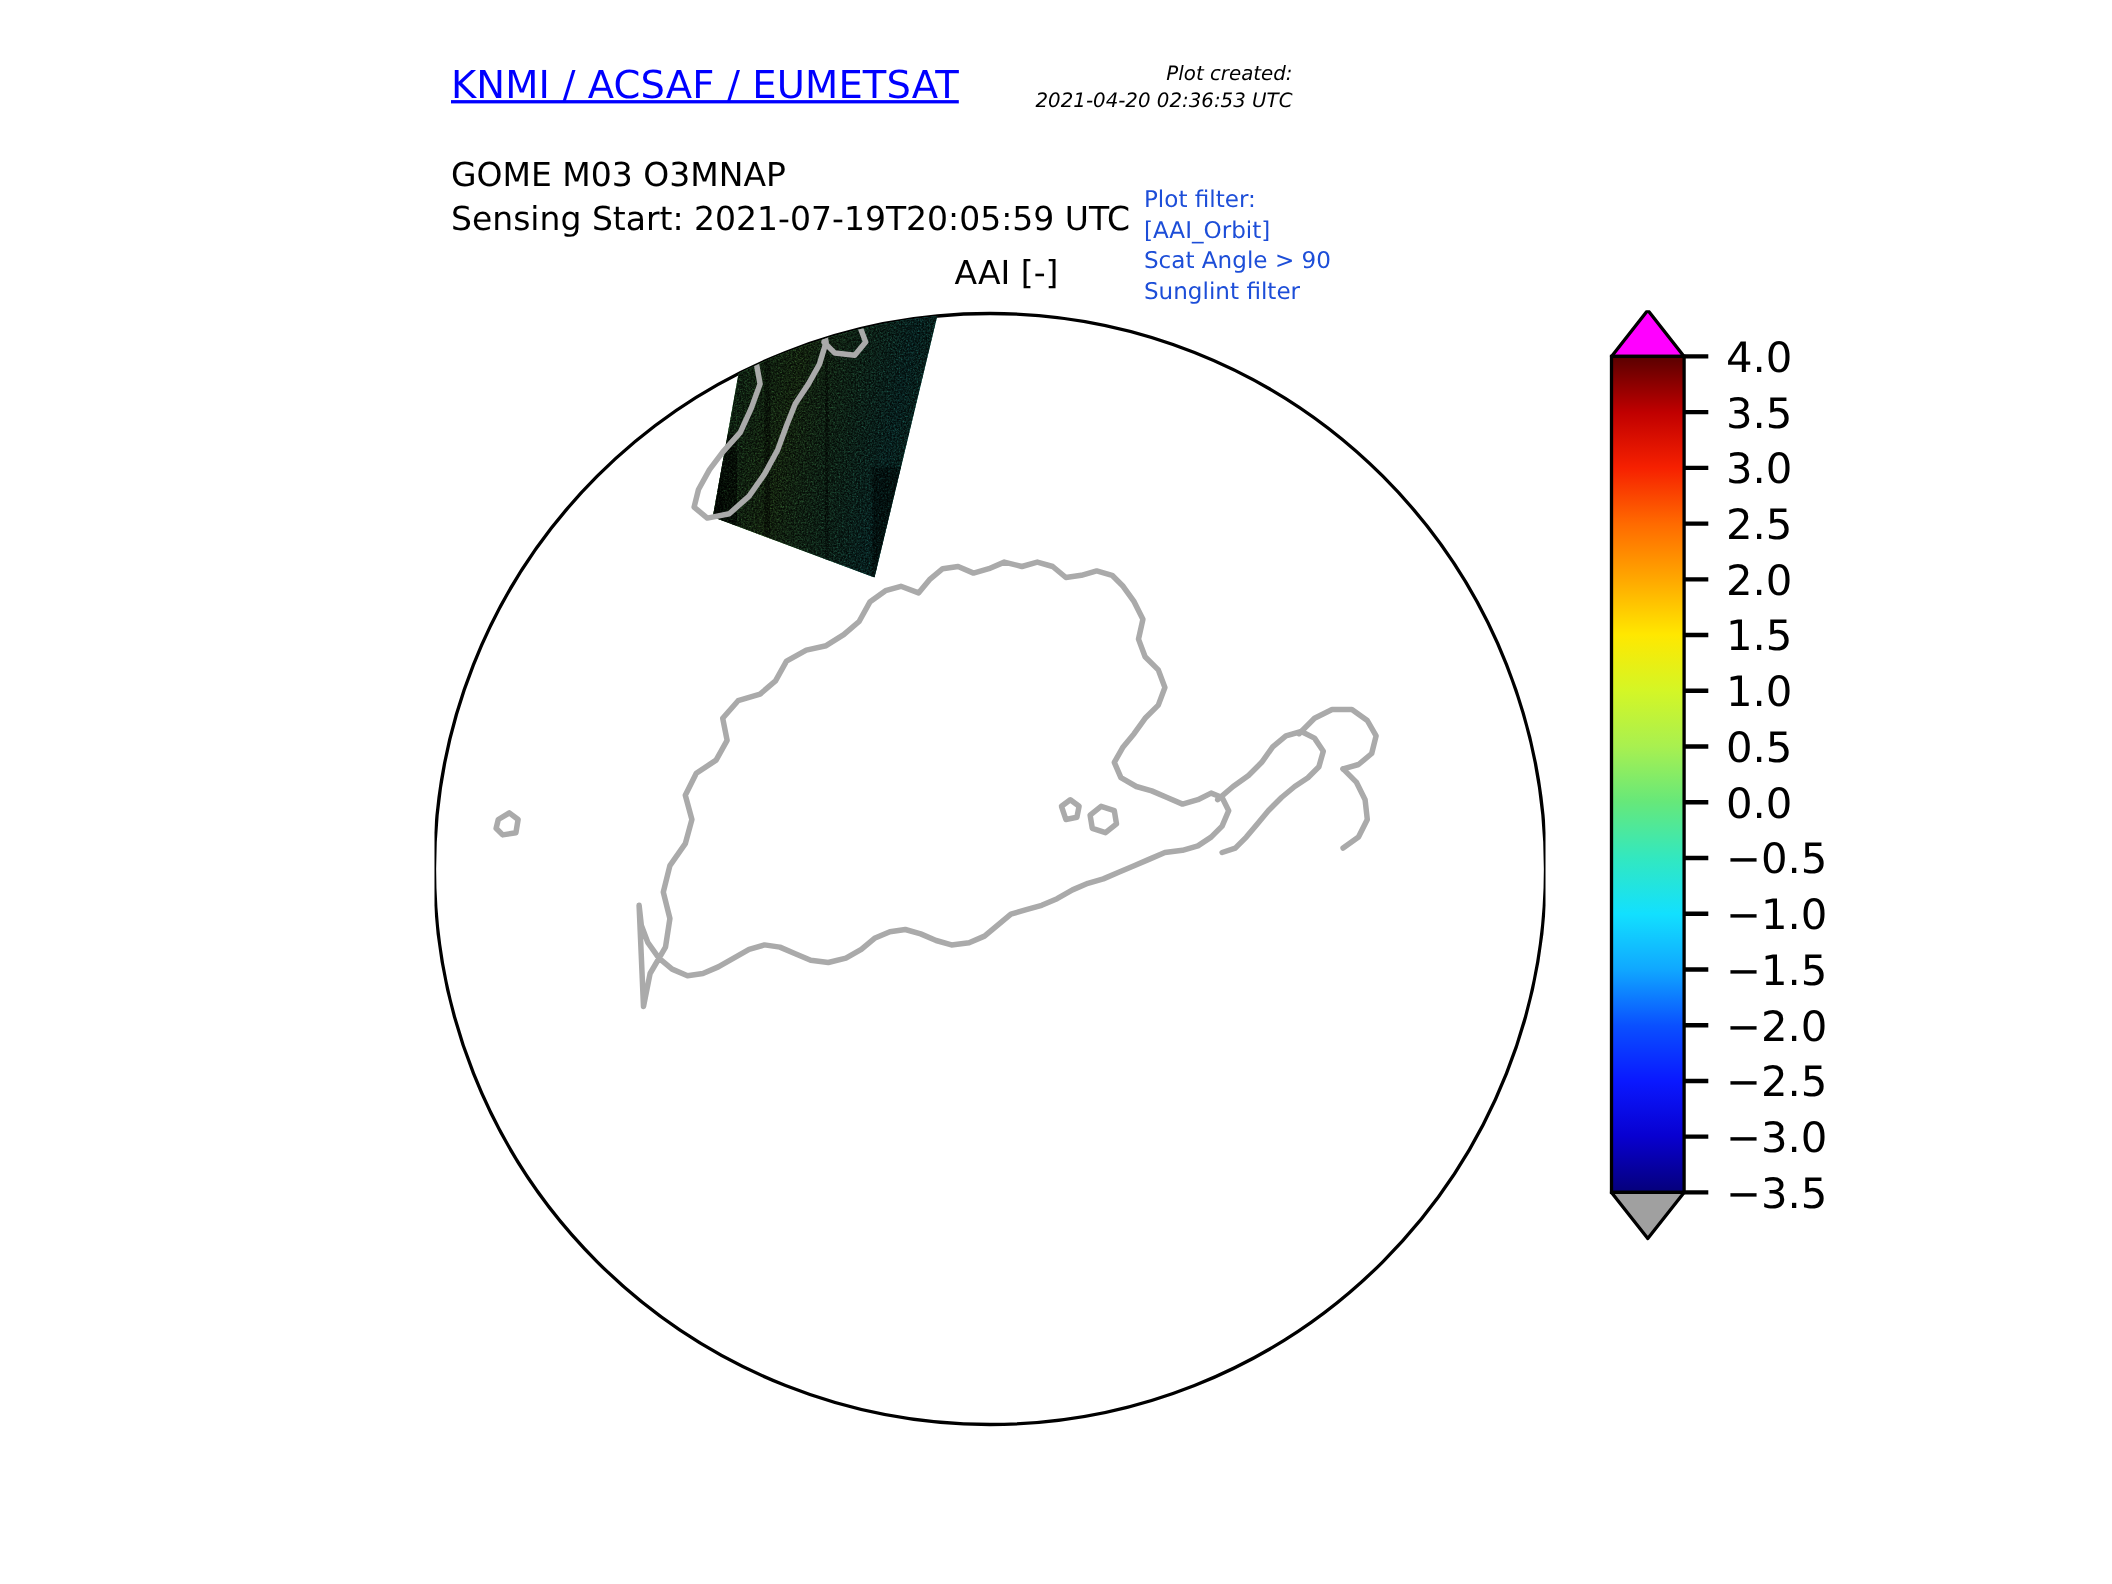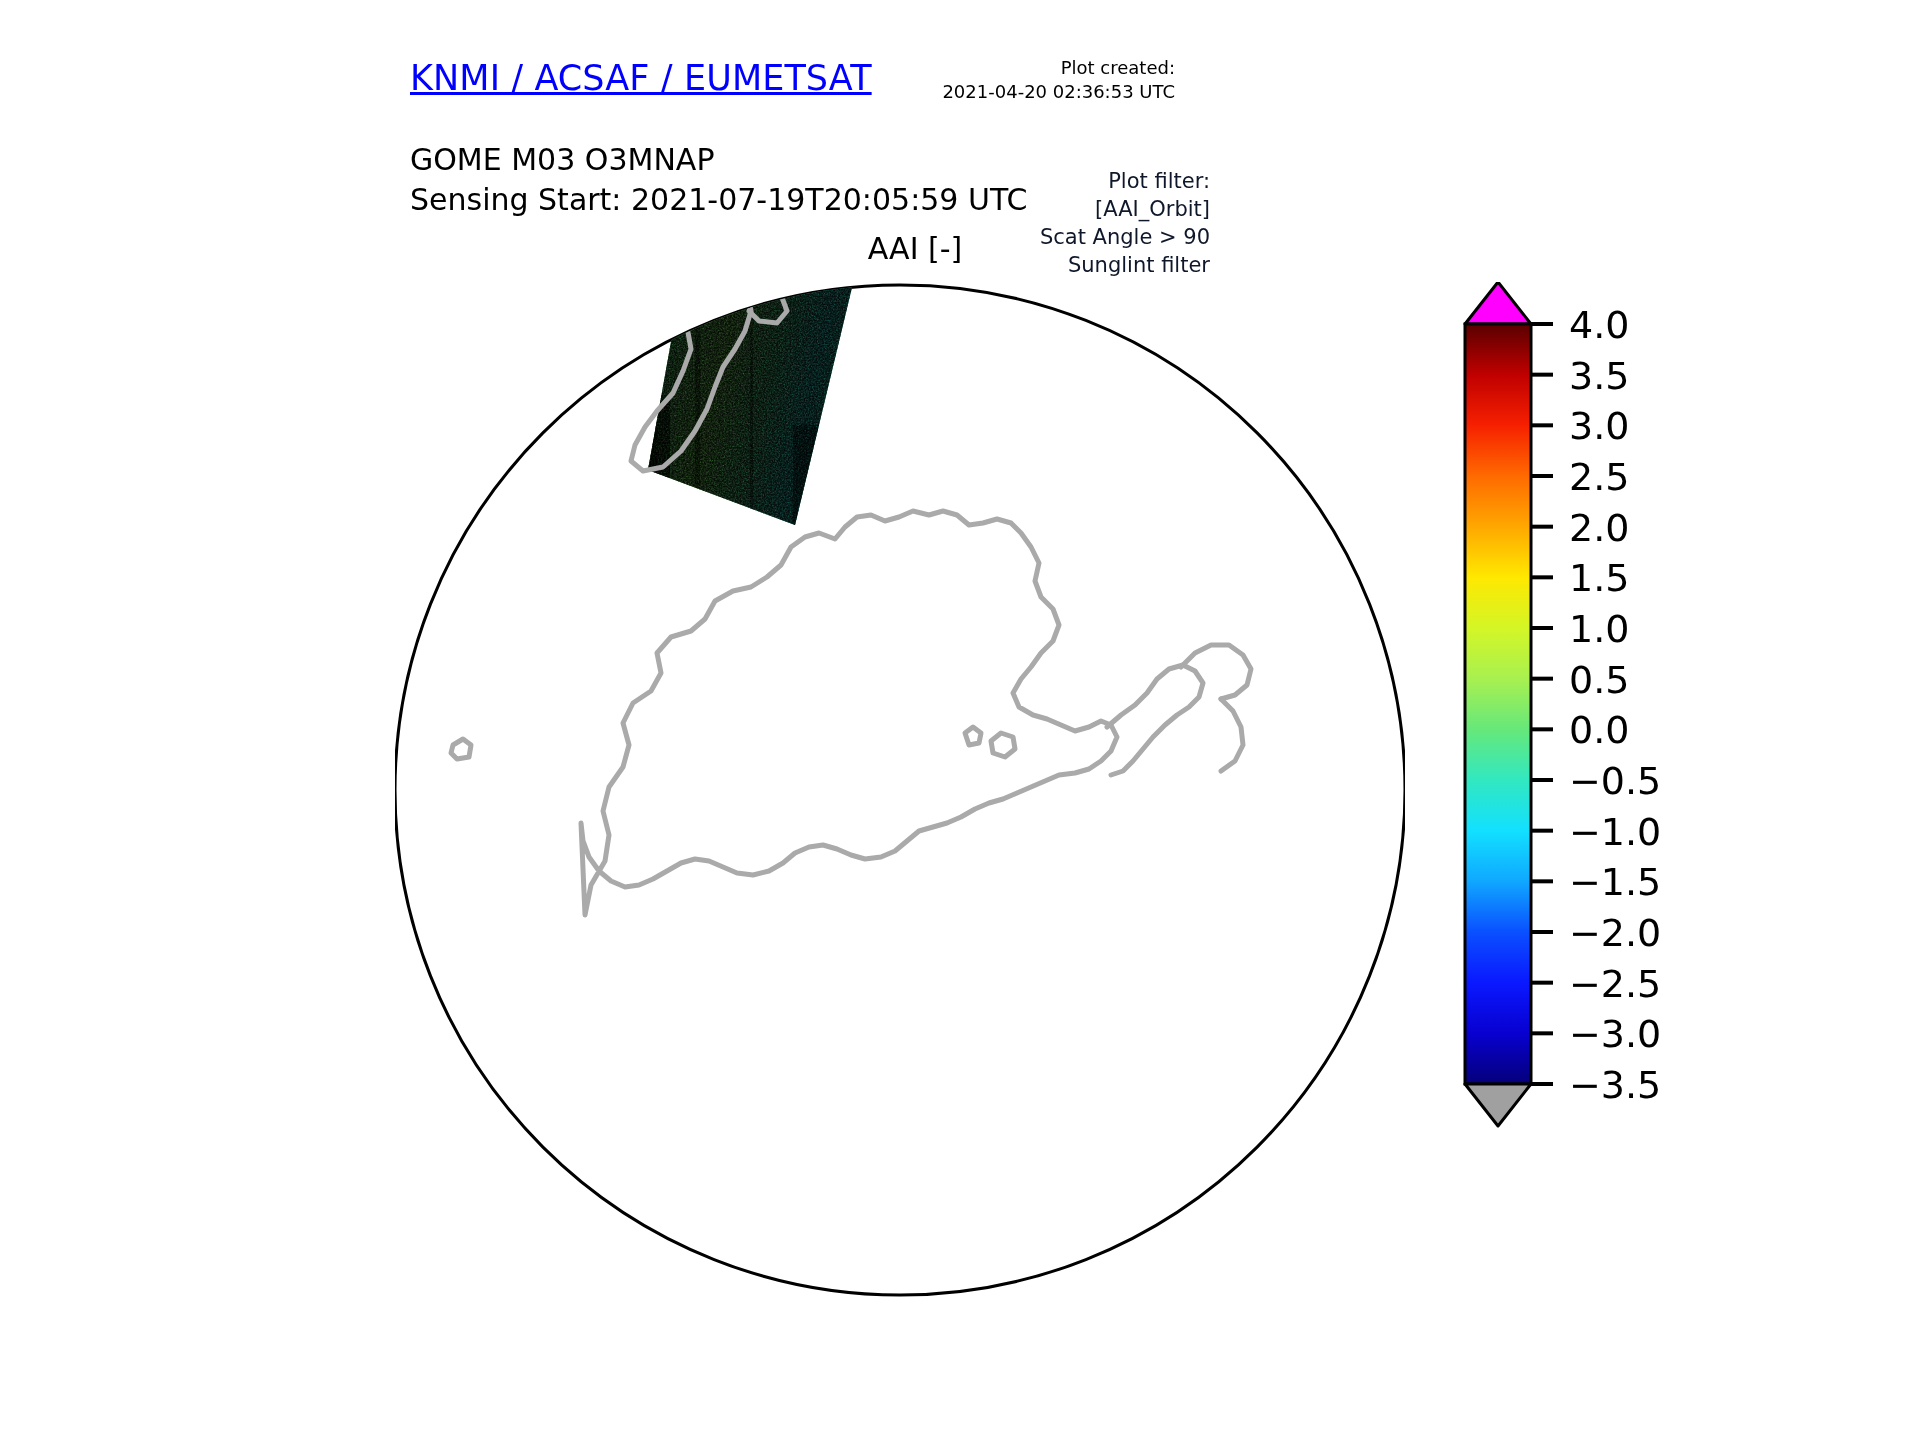--- a/index.html
+++ b/index.html
@@ -28,20 +28,21 @@
   }
   #plot-created-block {
     position: absolute;
     right: 745px;
     top: 56px;
     text-align: right;
     font-size: 18px;
     color: #000000;
     line-height: 1.35;
     white-space: nowrap;
+    font-style: italic;
   }
   #product-block {
     position: absolute;
     left: 410px;
     top: 140px;
     font-size: 30px;
     color: #000000;
     line-height: 1.32;
     white-space: nowrap;
   }
@@ -57,23 +58,22 @@
     padding-left: 48px;
   }
   #quantity-title .inner {
     position: relative;
     left: -69px;
   }
   #plot-filter-block {
     position: absolute;
     right: 710px;
     top: 167px;
-    text-align: right;
     font-size: 21px;
-    color: #0f172a;
+    color: #1d4ed8;
     line-height: 1.34;
     white-space: nowrap;
   }
 
   
   #map-area {
     position: absolute;
     left: 395px;
     top: 275px;
     width: 1010px;

